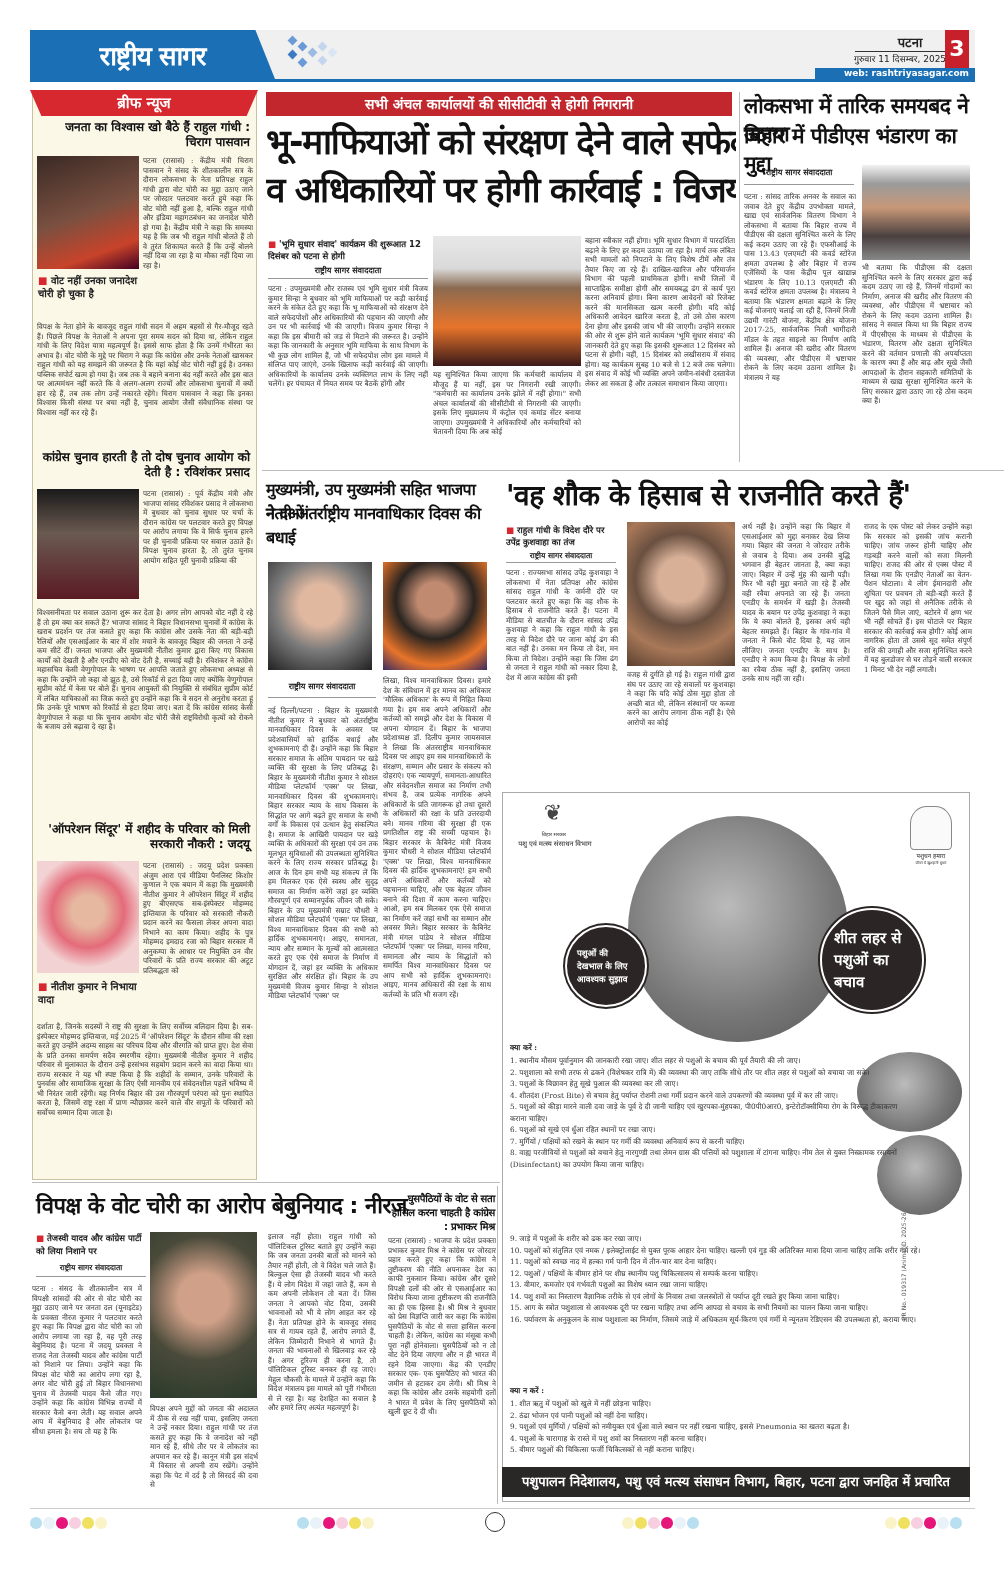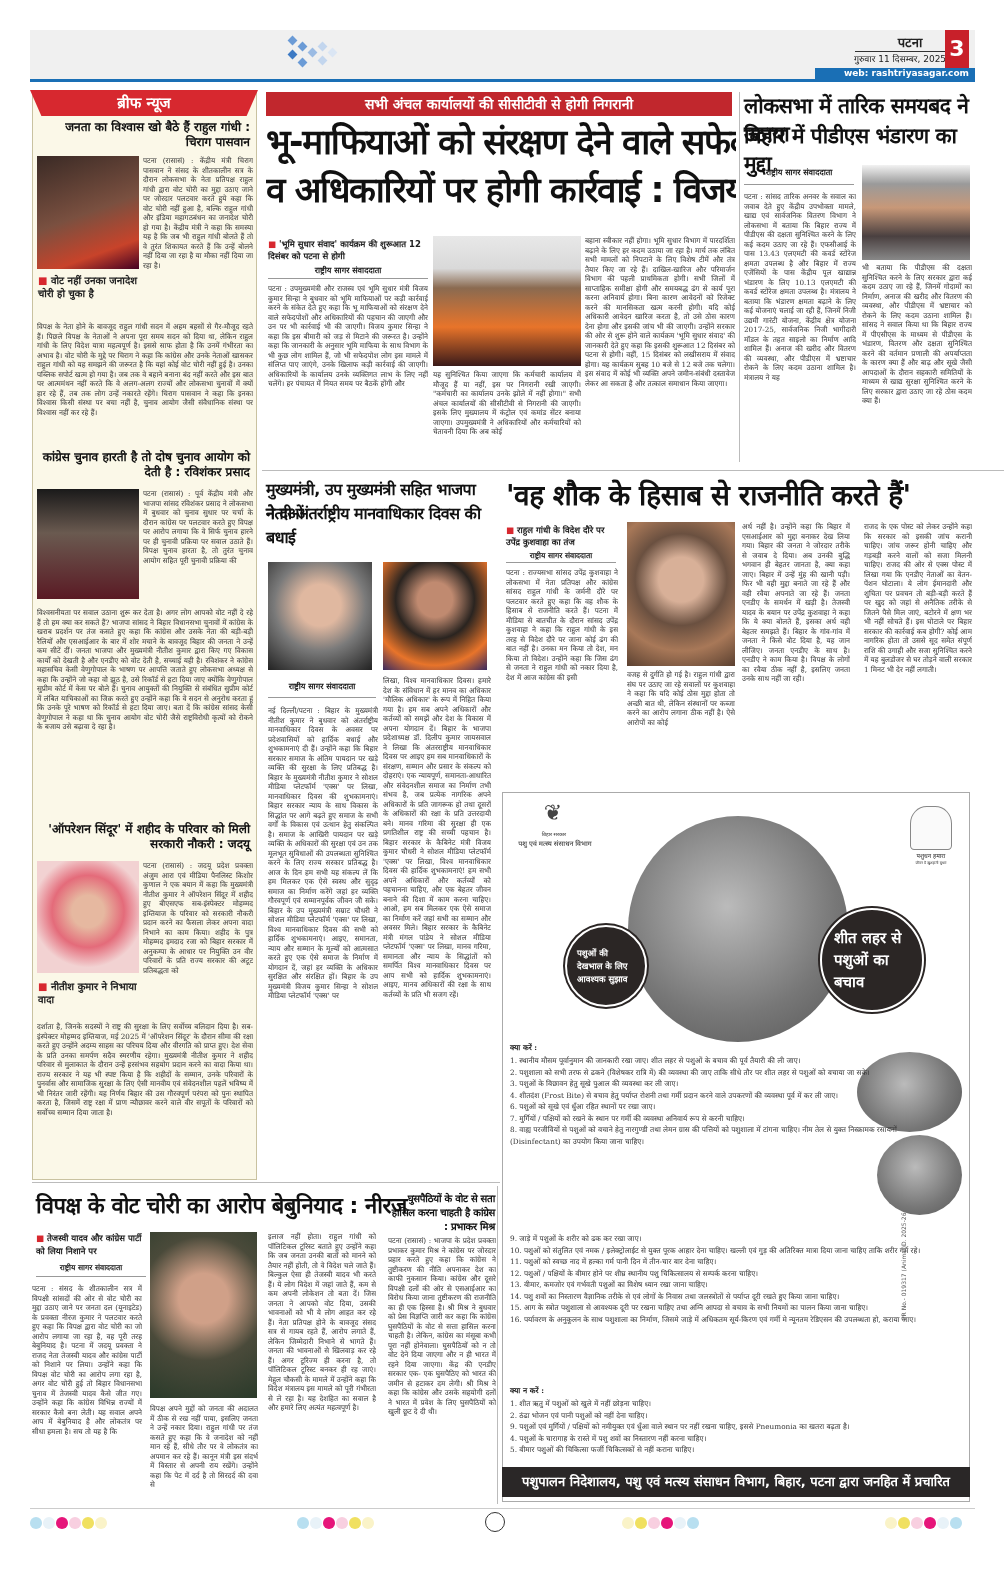--- a/index.html
+++ b/index.html
@@ -31,20 +31,21 @@
 .dark-circle{border-radius:50%;background:#2b2625;color:#fff;font-family:"DejaVu Sans",sans-serif;font-weight:bold;display:flex;align-items:center;justify-content:center;border:2px solid #fff;box-shadow:0 0 0 2px #2b2625}
 .ad-list{font-size:7.3px;line-height:11.5px;color:#333}
 .ad-list li{list-style:none}
 .dots span{display:inline-block;width:12px;height:12px;border-radius:50%;margin-right:1px}
 .regmark{width:20px;height:20px;border:1px solid #333;border-radius:50%}
 </style>
 </head>
 <body>
 
 <div class="abs masthead">
+  <div class="abs mast-left">राष्ट्रीय सागर</div>
   <div class="abs mast-dots">
     <span style="left:4px;top:2px"></span>
       <span style="left:14px;top:8px"></span>
       <span style="left:4px;top:16px;background:#3d7ac4"></span>
       <span style="left:24px;top:14px;background:#9bbbe3"></span>
       <span style="left:14px;top:24px"></span>
       <span style="left:34px;top:8px;background:#c3d6ee"></span>
       <span style="left:34px;top:22px;background:#c3d6ee"></span>
       <span style="left:44px;top:14px;background:#dbe6f4"></span>
   </div>
@@ -126,20 +127,21 @@
 <div class="abs" style="left:900px;top:860px;width:62px;text-align:center;font-size:3.5px;font-family:'DejaVu Sans',sans-serif">जीवन में खुशहाली सुधार</div>
 
 <div class="abs" style="left:510px;top:1042px;font-size:7.5px;font-weight:bold">क्या करें :</div>
 <div class="abs circle-photo" style="left:857px;top:1052px;width:105px;height:80px"></div>
 <div class="abs circle-photo" style="left:877px;top:1135px;width:85px;height:80px"></div>
 <ul class="abs ad-list" style="left:510px;top:1055px;width:400px">
   <li>1. स्थानीय मौसम पूर्वानुमान की जानकारी रखा जाए। शीत लहर से पशुओं के बचाव की पूर्व तैयारी की ली जाए।</li>
   <li>2. पशुशाला को सभी तरफ से ढकने (विशेषकर रात्रि में) की व्यवस्था की जाए ताकि सीधे तौर पर शीत लहर से पशुओं को बचाया जा सके।</li>
   <li>3. पशुओं के बिछावन हेतु सूखे पुआल की व्यवस्था कर ली जाए।</li>
   <li>4. शीतदंश (Frost Bite) से बचाव हेतु पर्याप्त रोशनी तथा गर्मी प्रदान करने वाले उपकरणों की व्यवस्था पूर्व में कर ली जाए।</li>
+  <li>5. पशुओं को कीड़ा मारने वाली दवा जाड़े के पूर्व दे दी जानी चाहिए एवं खुरपका-मुंहपका, पी0पी0आर0, इन्टेरोटॉक्सीमिया रोग के विरूद्ध टीकाकरण कराना चाहिए।</li>
   <li>6. पशुओं को सूखे एवं धुँआ रहित स्थानों पर रखा जाए।</li>
   <li>7. मुर्गियों / पक्षियों को रखने के स्थान पर गर्मी की व्यवस्था अनिवार्य रूप से करनी चाहिए।</li>
   <li>8. वाह्य परजीवियों से पशुओं को बचाने हेतु नारगुण्डी तथा लेमन ग्रास की पत्तियों को पशुशाला में टांगना चाहिए। नीम तेल से युक्त निस्क्रामक रसायनों (Disinfectant) का उपयोग किया जाना चाहिए।</li>
 </ul>
 <ul class="abs ad-list" style="left:510px;top:1233px;width:440px">
   <li>9. जाड़े में पशुओं के शरीर को ढक कर रखा जाए।</li>
   <li>10. पशुओं को संतुलित एवं नमक / इलेक्ट्रोलाईट से युक्त पूरक आहार देना चाहिए। खल्ली एवं गुड़ की अतिरिक्त मात्रा दिया जाना चाहिए ताकि शरीर गर्म रहे।</li>
   <li>11. पशुओं को स्वच्छ नाद में हल्का गर्म पानी दिन में तीन-चार बार देना चाहिए।</li>
   <li>12. पशुओं / पक्षियों के बीमार होने पर शीघ्र स्थानीय पशु चिकित्सालय से सम्पर्क करना चाहिए।</li>
   <li>13. बीमार, कमजोर एवं गर्भवती पशुओं का विशेष ध्यान रखा जाना चाहिए।</li>

